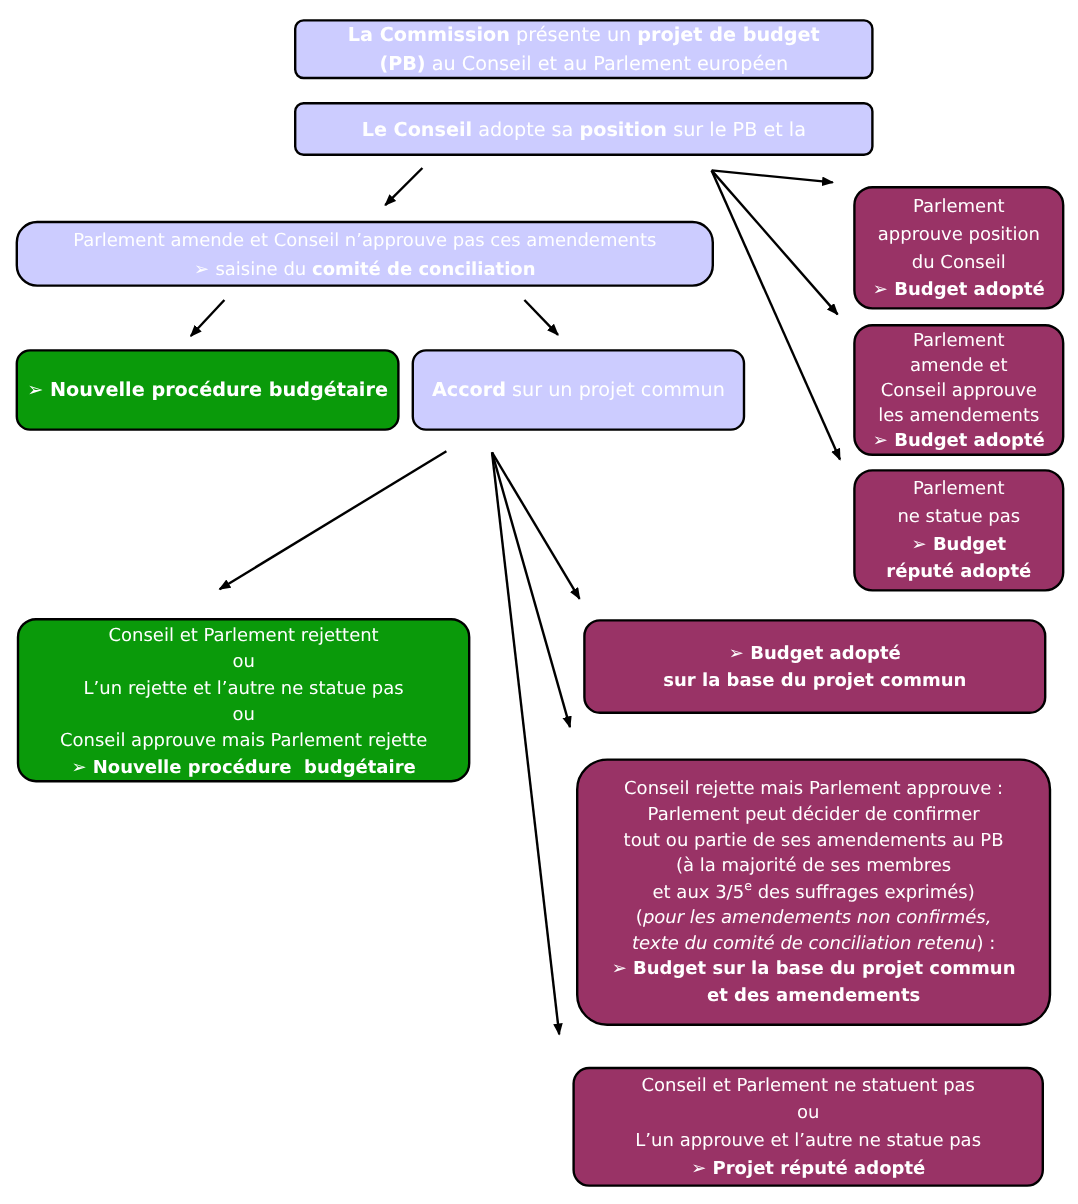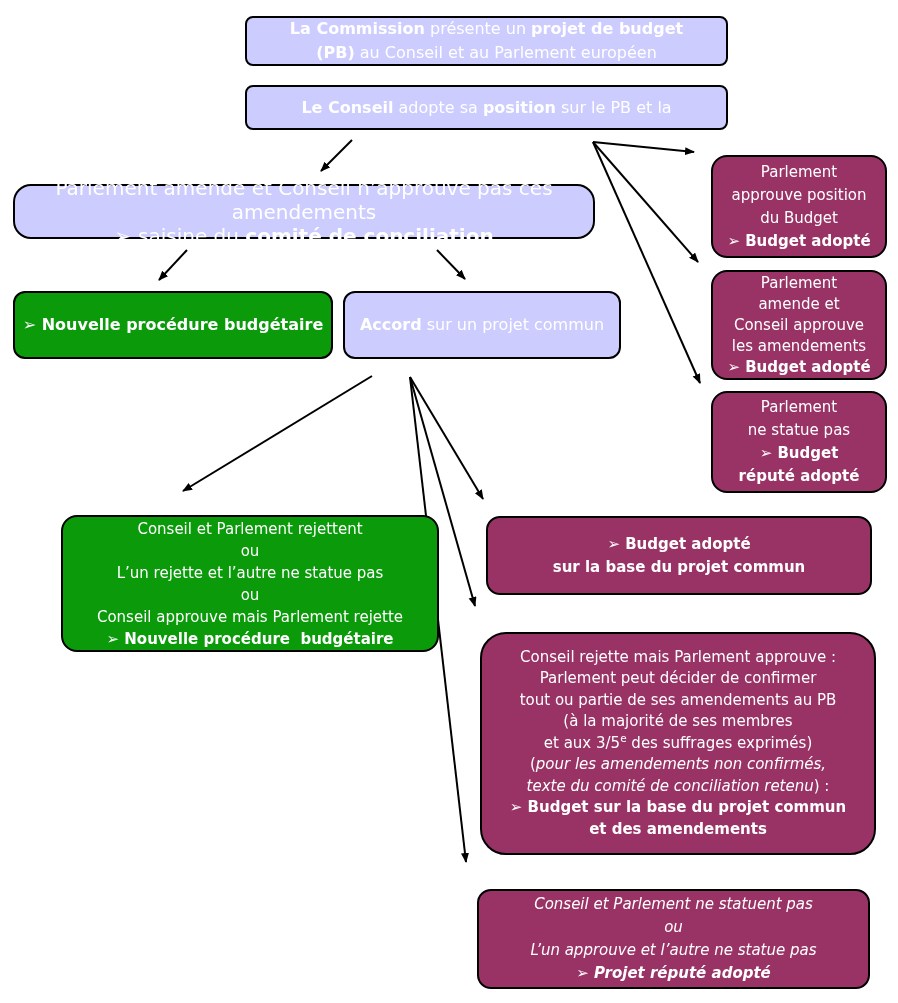--- a/index.html
+++ b/index.html
@@ -31,30 +31,30 @@
   .lav{background:var(--lavender,#ccccff);}
   .grn{background:var(--green,#0a9a0a);}
   .plm{background:var(--plum,#993366);}
   b{font-weight:bold;}
   i{font-style:italic;}
   sup{font-size:0.7em;vertical-align:super;line-height:0;}
   .keep-space{white-space:pre-wrap;}
 
   .b-commission{left:245px;top:16px;width:483px;height:50px;border-radius:8px;font-size:16px;line-height:24px;}
   .b-council{left:245px;top:85px;width:483px;height:45px;border-radius:8px;font-size:16px;line-height:22px;}
-  .b-conciliation{left:13px;top:184px;width:582px;height:55px;border-radius:18px;font-size:20px;line-height:24px;}
+  .b-conciliation{left:13px;top:184px;width:582px;height:55px;border-radius:18px;font-size:15px;line-height:24px;}
   .b-echec{left:13px;top:291px;width:320px;height:68px;border-radius:12px;font-size:16px;line-height:24px;}
   .b-accord{left:343px;top:291px;width:278px;height:68px;border-radius:12px;font-size:16px;}
   .b-r1{left:711px;top:155px;width:176px;height:103px;border-radius:16px;line-height:23px;}
   .b-r2{left:711px;top:270px;width:176px;height:110px;border-radius:16px;line-height:21px;}
   .b-r3{left:711px;top:391px;width:176px;height:102px;border-radius:16px;line-height:23px;}
-  .b-green-big{left:14px;top:515px;width:378px;height:137px;border-radius:16px;line-height:22px;margin-left:47px;}
+  .b-green-big{left:14px;top:515px;width:378px;height:137px;border-radius:16px;line-height:22px;}
   .b-purple-a{left:486px;top:516px;width:386px;height:79px;border-radius:14px;line-height:23px;}
   .b-purple-b{left:480px;top:632px;width:396px;height:223px;border-radius:26px;line-height:21.5px;}
-  .b-purple-c{left:477px;top:889px;width:393px;height:100px;border-radius:14px;line-height:23px;font-style:italic;}
+  .b-purple-c{left:477px;top:889px;width:393px;height:100px;border-radius:14px;line-height:23px;}
 </style>
 </head>
 <body>
 
 <div class="canvas">
 
   <svg class="arrows" viewBox="0 0 898 1003" xmlns="http://www.w3.org/2000/svg">
     <defs>
       <marker id="ah" markerWidth="11" markerHeight="9" refX="9" refY="4" orient="auto" markerUnits="userSpaceOnUse">
         <path d="M0,0 L10,4 L0,8 Z" fill="#000"></path>
@@ -90,21 +90,21 @@
     <div><b>➢ Nouvelle procédure budgétaire</b></div>
   </div>
 
   <div class="box lav b-accord">
     <div><b>Accord</b><span> sur un projet commun</span></div>
   </div>
 
   <div class="box plm b-r1">
     <div><span>Parlement</span></div>
     <div><span>approuve position</span></div>
-    <div><span>du Budget</span></div>
+    <div><span>du Conseil</span></div>
     <div><b>➢ Budget adopté</b></div>
   </div>
 
   <div class="box plm b-r2">
     <div><span>Parlement</span></div>
     <div><span>amende et</span></div>
     <div><span>Conseil approuve</span></div>
     <div><span>les amendements</span></div>
     <div><b>➢ Budget adopté</b></div>
   </div>

